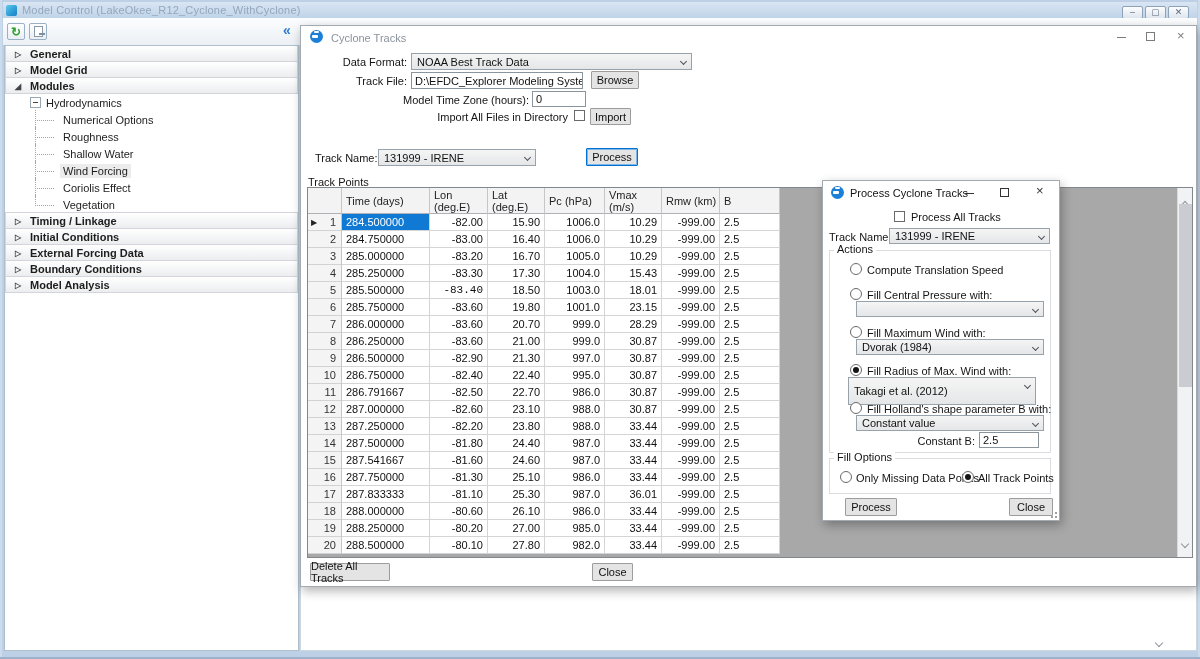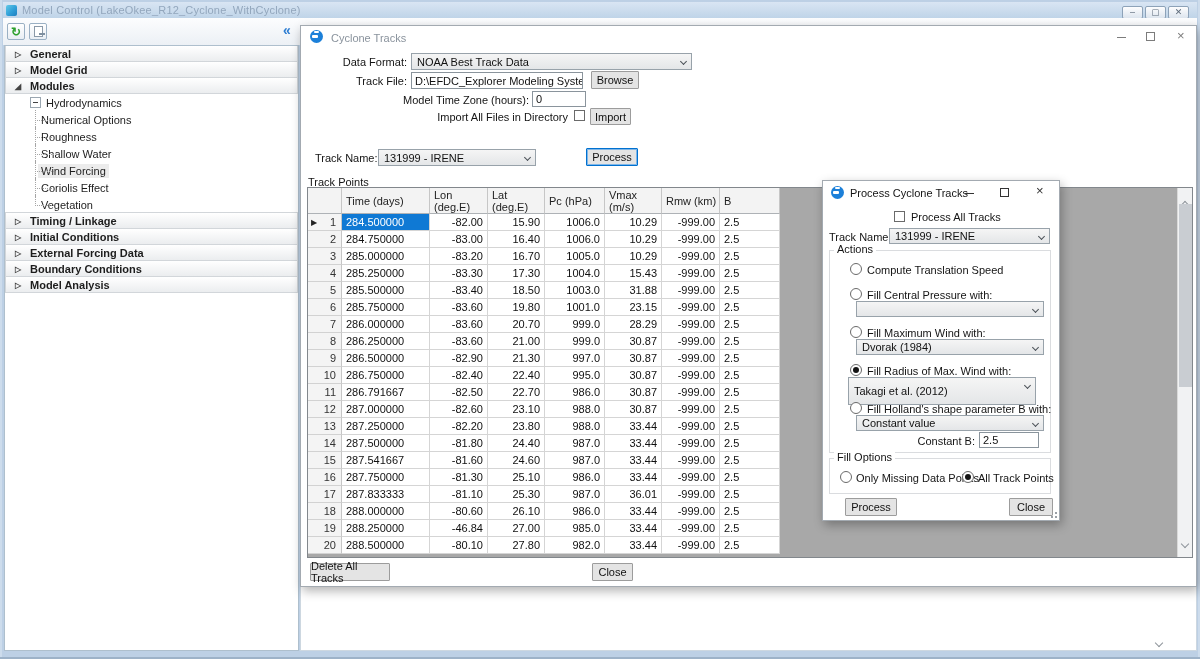--- a/index.html
+++ b/index.html
@@ -31,21 +31,21 @@
   .sidebar { position:absolute; left:4px; top:45px; width:295px; height:606px;
              background:#fff; border:1px solid #aebfcd; overflow:hidden; }
   .trow { position:relative; height:17px; display:flex; align-items:center; font-size:11px; color:#1d1d1d; }
   .trow.category { border:1px solid #d2d6da; margin-top:-1px; font-weight:bold;
                    background:linear-gradient(#ffffff,#ebedef); padding-left:24px; }
   .trow.category .arr { position:absolute; left:9px; top:4px; font-size:8px; color:#444; }
   .trow.branch { padding-left:41px; }
   .minusbox { position:absolute; left:25px; top:3px; width:11px; height:11px; background:#fff;
               border:1px solid #9aa6b0; }
   .minusbox::before { content:""; position:absolute; left:2px; top:4px; width:5px; height:1px; background:#444; }
-  .trow.leaf { padding-left:33px; }
+  .trow.leaf { padding-left:55px; }
   .trow.leaf::before { content:""; position:absolute; left:30px; top:-1px; height:10px; width:18px;
                        border-left:1px dotted #a5a5a5; border-bottom:1px dotted #a5a5a5; }
   .trow.leaf:not(.last)::after { content:""; position:absolute; left:30px; top:9px; bottom:-1px;
                        border-left:1px dotted #a5a5a5; }
   .leaf-label { padding:1px 3px; }
   .trow.selected .leaf-label { background:#ececec; }
 
   
   .client { position:absolute; left:300px; top:45px; right:3px; height:606px; background:#fff;
             border:1px solid #cdd7e0; }
@@ -303,24 +303,24 @@
             <div class="td num" style="width: 60px;">1004.0</div>
             <div class="td num" style="width: 57px;">15.43</div>
             <div class="td num" style="width: 58px;">-999.00</div>
             <div class="td" style="width: 60px;">2.5</div>
           </div>
           <div class="grow">
             <div class="rh">
               <span>5</span>
             </div>
             <div class="td" style="width: 88px;">285.500000</div>
-            <div class="td num" style="width: 58px;">-83.40</div>
+            <div class="td num" style="width: 58px; font-family: Liberation Mono, monospace;">-83.40</div>
             <div class="td num" style="width: 57px;">18.50</div>
             <div class="td num" style="width: 60px;">1003.0</div>
-            <div class="td num" style="width: 57px;">31.88</div>
+            <div class="td num" style="width: 57px;">18.01</div>
             <div class="td num" style="width: 58px;">-999.00</div>
             <div class="td" style="width: 60px;">2.5</div>
           </div>
           <div class="grow">
             <div class="rh">
               <span>6</span>
             </div>
             <div class="td" style="width: 88px;">285.750000</div>
             <div class="td num" style="width: 58px;">-83.60</div>
             <div class="td num" style="width: 57px;">19.80</div>
@@ -471,21 +471,21 @@
             <div class="td num" style="width: 60px;">986.0</div>
             <div class="td num" style="width: 57px;">33.44</div>
             <div class="td num" style="width: 58px;">-999.00</div>
             <div class="td" style="width: 60px;">2.5</div>
           </div>
           <div class="grow">
             <div class="rh">
               <span>19</span>
             </div>
             <div class="td" style="width: 88px;">288.250000</div>
-            <div class="td num" style="width: 58px;">-46.84</div>
+            <div class="td num" style="width: 58px;">-80.20</div>
             <div class="td num" style="width: 57px;">27.00</div>
             <div class="td num" style="width: 60px;">985.0</div>
             <div class="td num" style="width: 57px;">33.44</div>
             <div class="td num" style="width: 58px;">-999.00</div>
             <div class="td" style="width: 60px;">2.5</div>
           </div>
           <div class="grow">
             <div class="rh">
               <span>20</span>
             </div>

